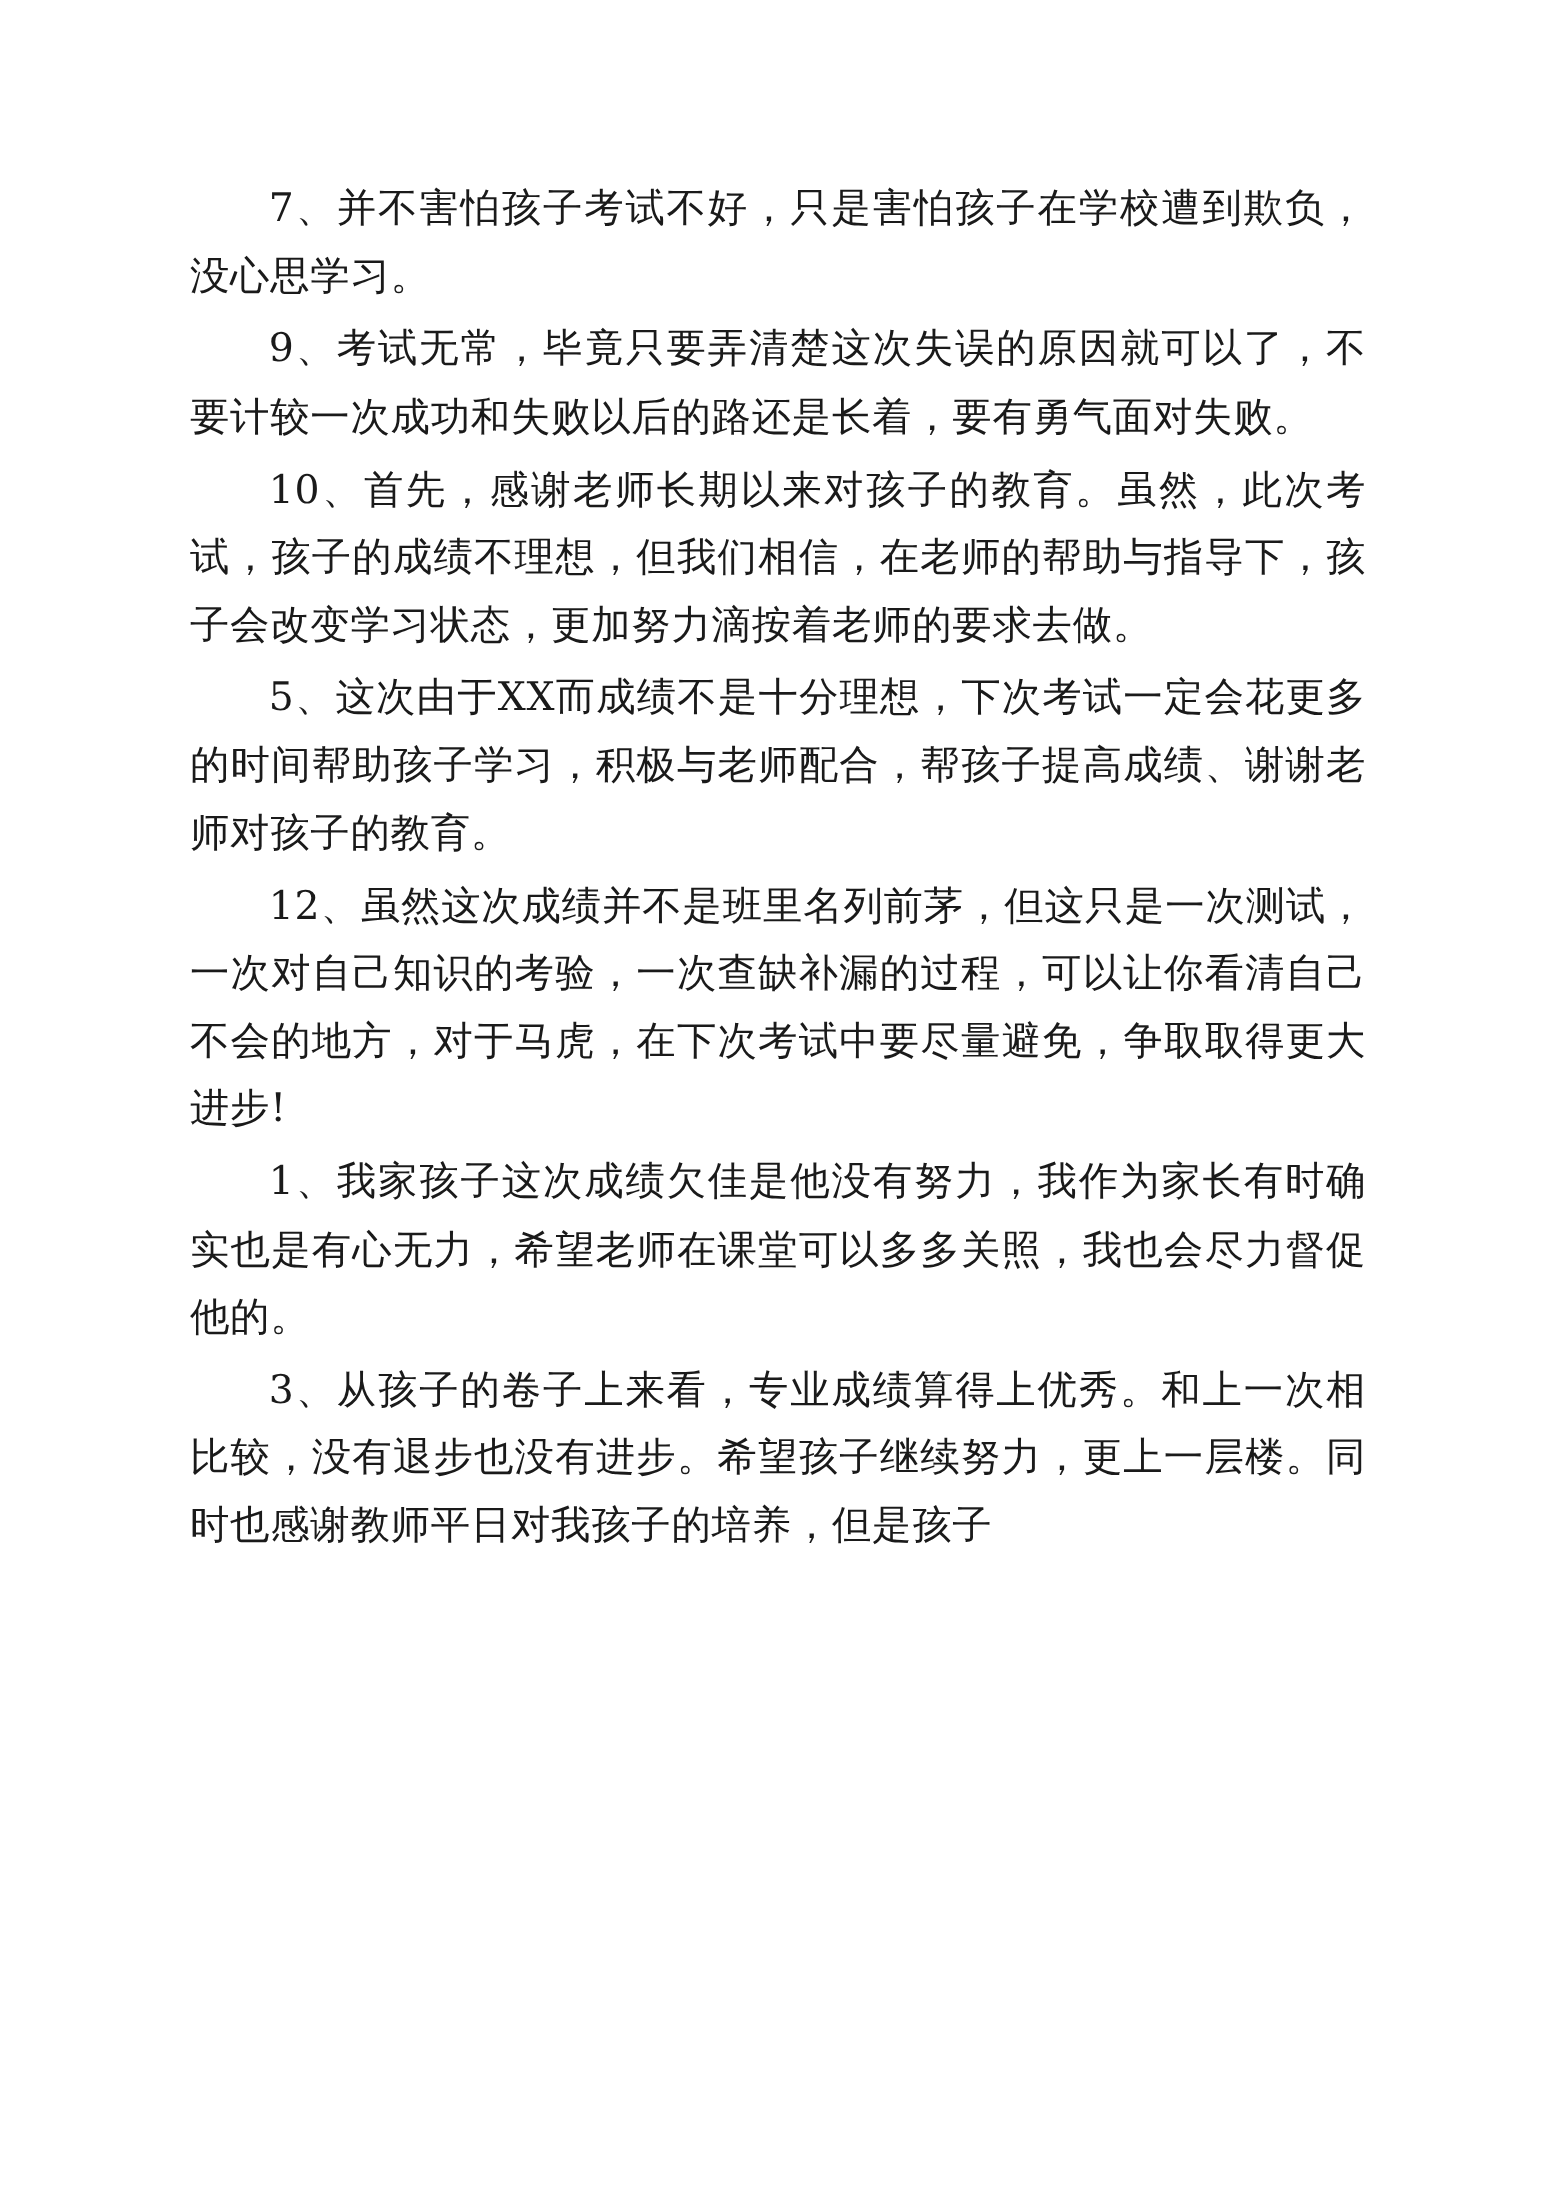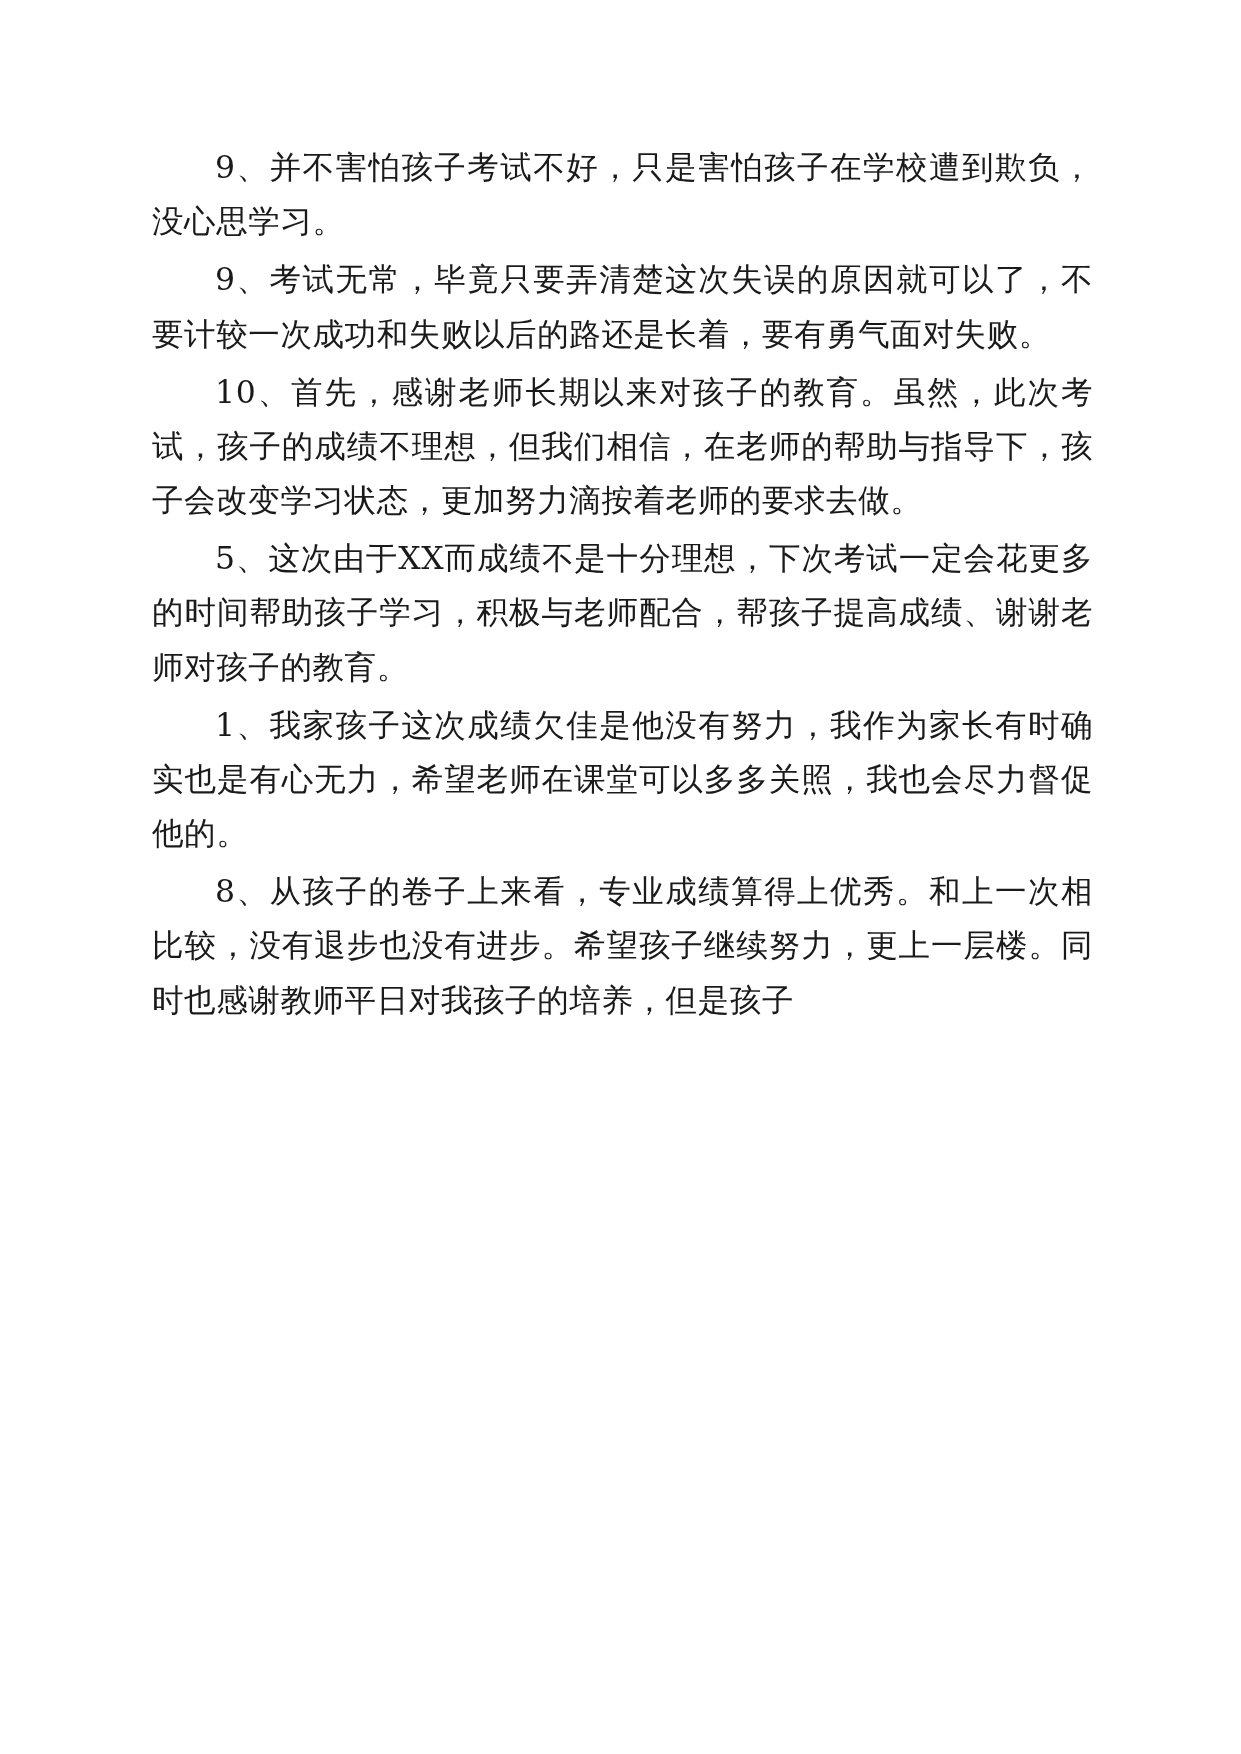--- a/index.html
+++ b/index.html
@@ -32,20 +32,21 @@
     margin: 0 0 4px 0;
     text-indent: 2em;
     white-space: normal;
   }
 </style>
 </head>
 <body>
 
 <div class="page">
   <div class="doc-body">
-    <p class="para">9、并不害怕孩子考试不好，只是害怕孩子在学校遭到欺负，没心思学习。</p>
+    <p class="para">7、并不害怕孩子考试不好，只是害怕孩子在学校遭到欺负，没心思学习。</p>
     <p class="para">9、考试无常，毕竟只要弄清楚这次失误的原因就可以了，不要计较一次成功和失败以后的路还是长着，要有勇气面对失败。</p>
     <p class="para">10、首先，感谢老师长期以来对孩子的教育。虽然，此次考试，孩子的成绩不理想，但我们相信，在老师的帮助与指导下，孩子会改变学习状态，更加努力滴按着老师的要求去做。</p>
     <p class="para">5、这次由于XX而成绩不是十分理想，下次考试一定会花更多的时间帮助孩子学习，积极与老师配合，帮孩子提高成绩、谢谢老师对孩子的教育。</p>
+    <p class="para">12、虽然这次成绩并不是班里名列前茅，但这只是一次测试，一次对自己知识的考验，一次查缺补漏的过程，可以让你看清自己不会的地方，对于马虎，在下次考试中要尽量避免，争取取得更大进步!</p>
     <p class="para">1、我家孩子这次成绩欠佳是他没有努力，我作为家长有时确实也是有心无力，希望老师在课堂可以多多关照，我也会尽力督促他的。</p>
-    <p class="para">8、从孩子的卷子上来看，专业成绩算得上优秀。和上一次相比较，没有退步也没有进步。希望孩子继续努力，更上一层楼。同时也感谢教师平日对我孩子的培养，但是孩子</p>
+    <p class="para">3、从孩子的卷子上来看，专业成绩算得上优秀。和上一次相比较，没有退步也没有进步。希望孩子继续努力，更上一层楼。同时也感谢教师平日对我孩子的培养，但是孩子</p>
   </div>
 </div>
 
 </body></html>

